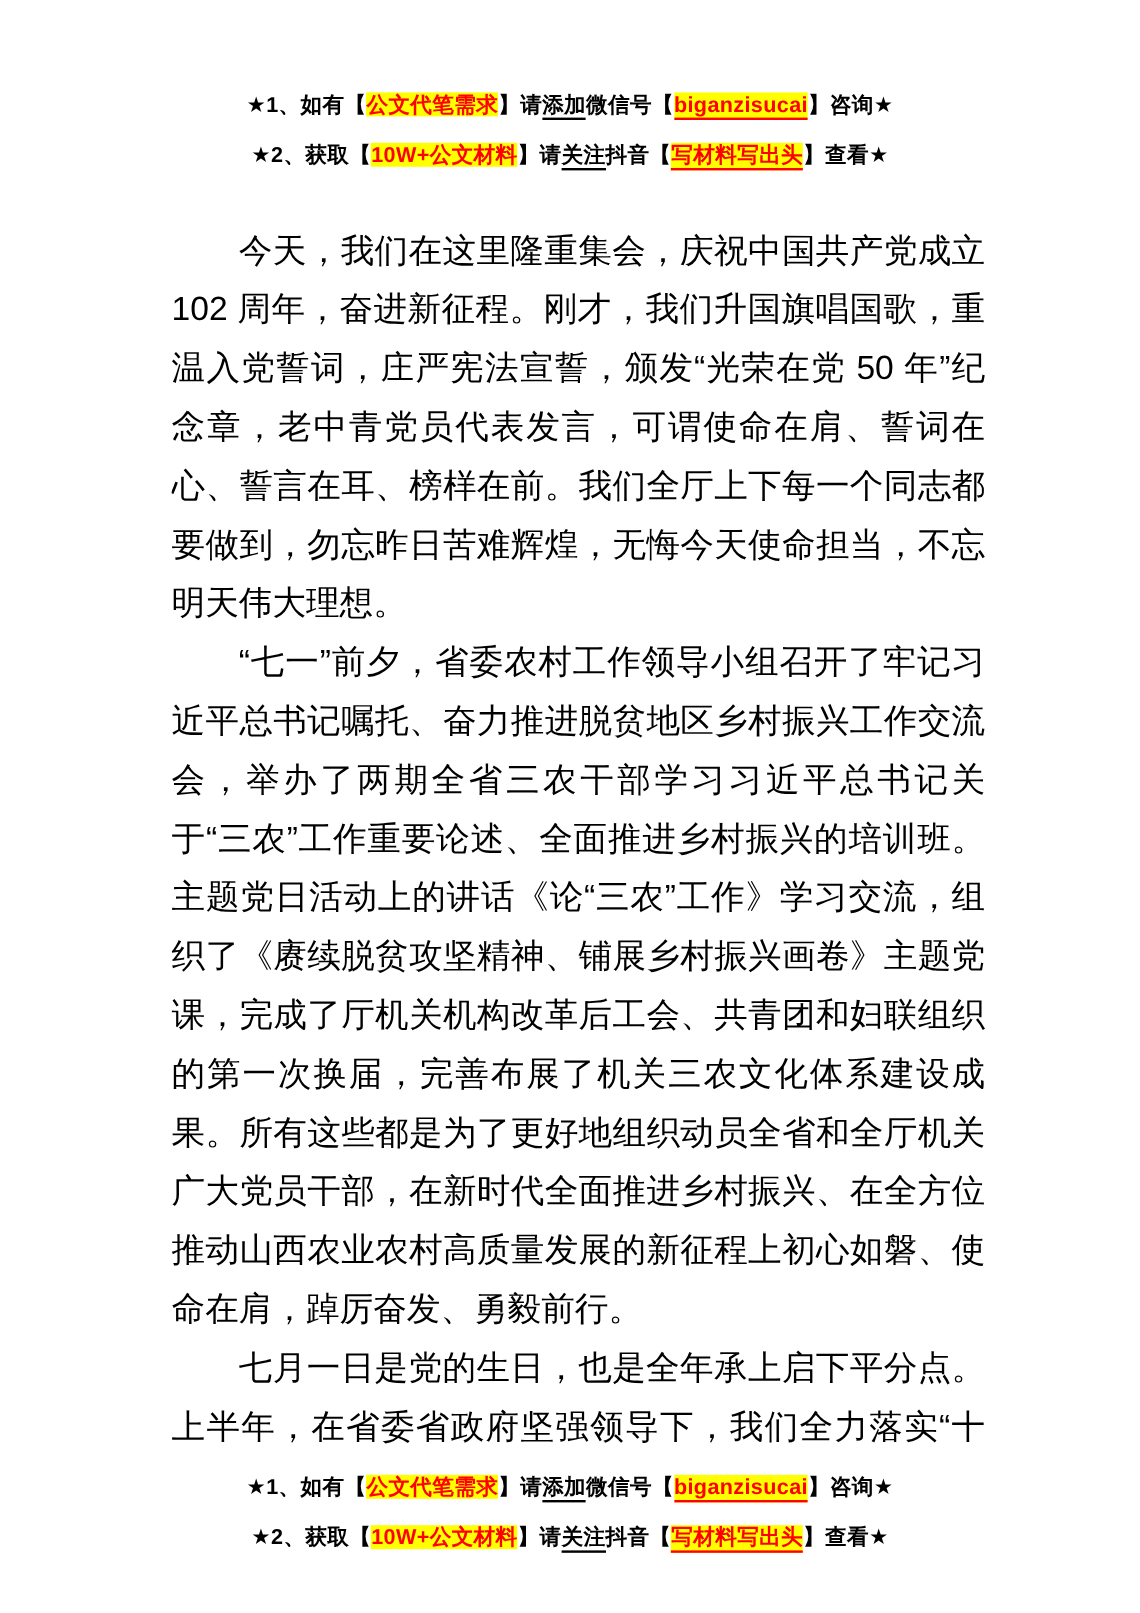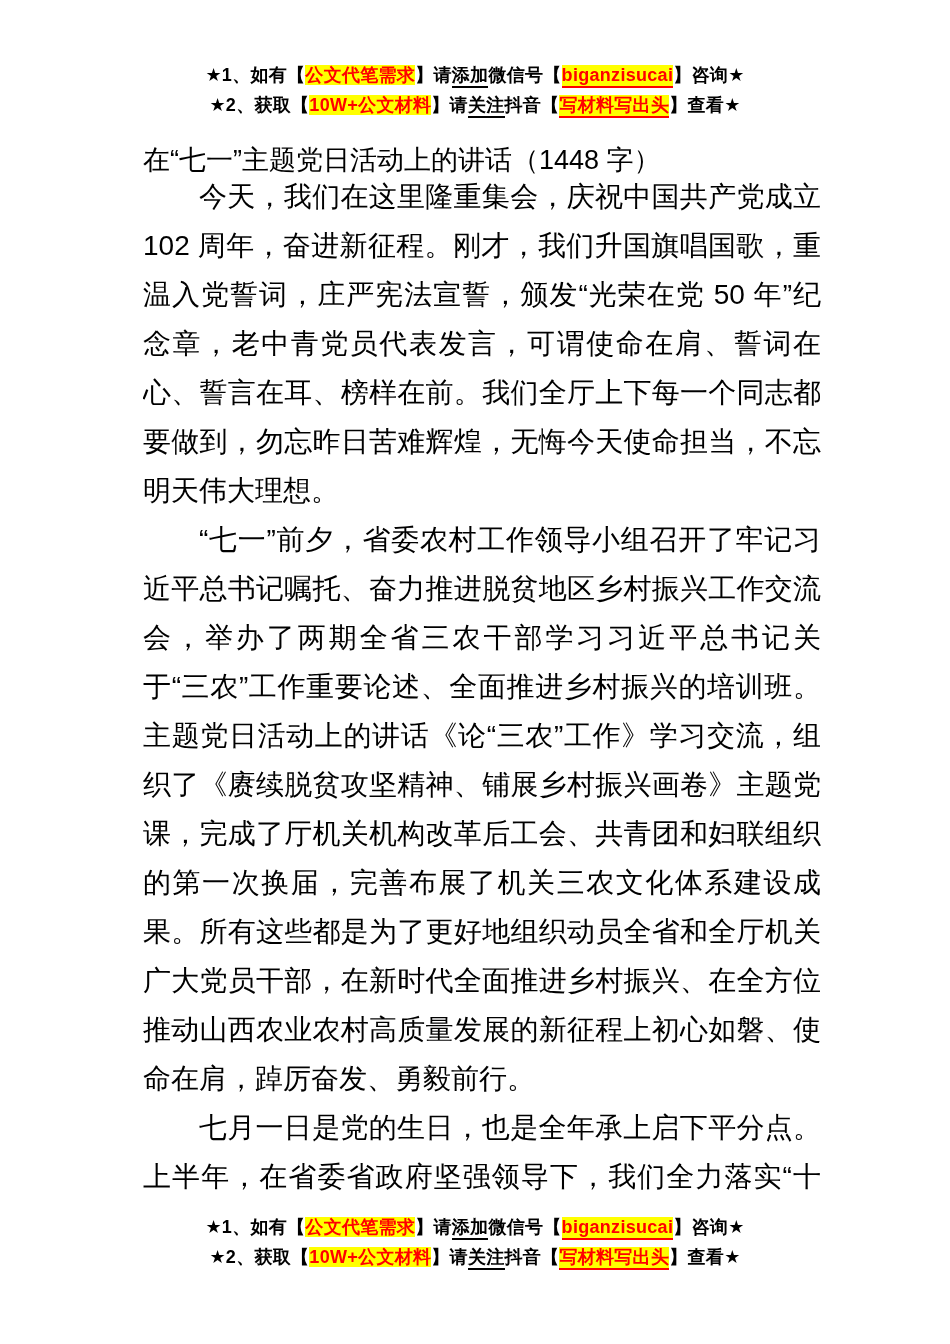--- a/index.html
+++ b/index.html
@@ -23,21 +23,21 @@
     width: 100%;
     text-align: center;
     font-weight: 700;
     font-size: 18px;
     line-height: 30px;
     color: #000000;
     letter-spacing: 0.3px;
   }
   .notice-header { top: 60px; }
   .notice-footer { top: 1212px; }
-  .notice-line { white-space: nowrap; }
+  .notice-line { white-space: nowrap; margin-top: 12px; }
   .seg-plain { color: #000000; }
   .seg-hl {
     color: #ff0000;
     background: #ffff00;
   }
   .seg-u {
     color: #000000;
     border-bottom: 2px solid #000000;
     padding-bottom: 1px;
   }
@@ -55,21 +55,21 @@
     width: 678px;
     font-size: 27px;
     line-height: 40px;
     font-weight: 400;
     color: #000000;
     white-space: nowrap;
   }
   
   .doc-body {
     position: absolute;
-    top: 172px;
+    top: 184px;
     left: 143px;
     width: 678px;
     height: 1036px;
     overflow: hidden;
     font-size: 28px;
     line-height: 49px;
     text-align: justify;
     color: #000000;
   }
   .doc-body p {
@@ -81,21 +81,20 @@
 </head>
 <body>
 
 <div class="page">
 
   <header class="notice notice-header" id="notice-header">
       <div class="notice-line"><span class="seg-plain">★1、如有【</span><span class="seg-hl">公文代笔需求</span><span class="seg-plain">】请</span><span class="seg-u">添加</span><span class="seg-plain">微信号【</span><span class="seg-hlu">biganzisucai</span><span class="seg-plain">】咨询★</span></div>
       <div class="notice-line"><span class="seg-plain">★2、获取【</span><span class="seg-hl">10W+公文材料</span><span class="seg-plain">】请</span><span class="seg-u">关注</span><span class="seg-plain">抖音【</span><span class="seg-hlu">写材料写出头</span><span class="seg-plain">】查看★</span></div>
     </header>
 
-  <h1 class="doc-title">在“七一”主题党日活动上的讲话（1448 字）</h1>
 
   <main class="doc-body" id="doc-body">
       <p>今天，我们在这里隆重集会，庆祝中国共产党成立 102 周年，奋进新征程。刚才，我们升国旗唱国歌，重温入党誓词，庄严宪法宣誓，颁发“光荣在党 50 年”纪念章，老中青党员代表发言，可谓使命在肩、誓词在心、誓言在耳、榜样在前。我们全厅上下每一个同志都要做到，勿忘昨日苦难辉煌，无悔今天使命担当，不忘明天伟大理想。</p>
       <p>“七一”前夕，省委农村工作领导小组召开了牢记习近平总书记嘱托、奋力推进脱贫地区乡村振兴工作交流会，举办了两期全省三农干部学习习近平总书记关于“三农”工作重要论述、全面推进乡村振兴的培训班。主题党日活动上的讲话《论“三农”工作》学习交流，组织了《赓续脱贫攻坚精神、铺展乡村振兴画卷》主题党课，完成了厅机关机构改革后工会、共青团和妇联组织的第一次换届，完善布展了机关三农文化体系建设成果。所有这些都是为了更好地组织动员全省和全厅机关广大党员干部，在新时代全面推进乡村振兴、在全方位推动山西农业农村高质量发展的新征程上初心如磐、使命在肩，踔厉奋发、勇毅前行。</p>
       <p>七月一日是党的生日，也是全年承上启下平分点。上半年，在省委省政府坚强领导下，我们全力落实“十稳十</p>
     </main>
 
   <footer class="notice notice-footer" id="notice-footer">
       <div class="notice-line"><span class="seg-plain">★1、如有【</span><span class="seg-hl">公文代笔需求</span><span class="seg-plain">】请</span><span class="seg-u">添加</span><span class="seg-plain">微信号【</span><span class="seg-hlu">biganzisucai</span><span class="seg-plain">】咨询★</span></div>
       <div class="notice-line"><span class="seg-plain">★2、获取【</span><span class="seg-hl">10W+公文材料</span><span class="seg-plain">】请</span><span class="seg-u">关注</span><span class="seg-plain">抖音【</span><span class="seg-hlu">写材料写出头</span><span class="seg-plain">】查看★</span></div>

